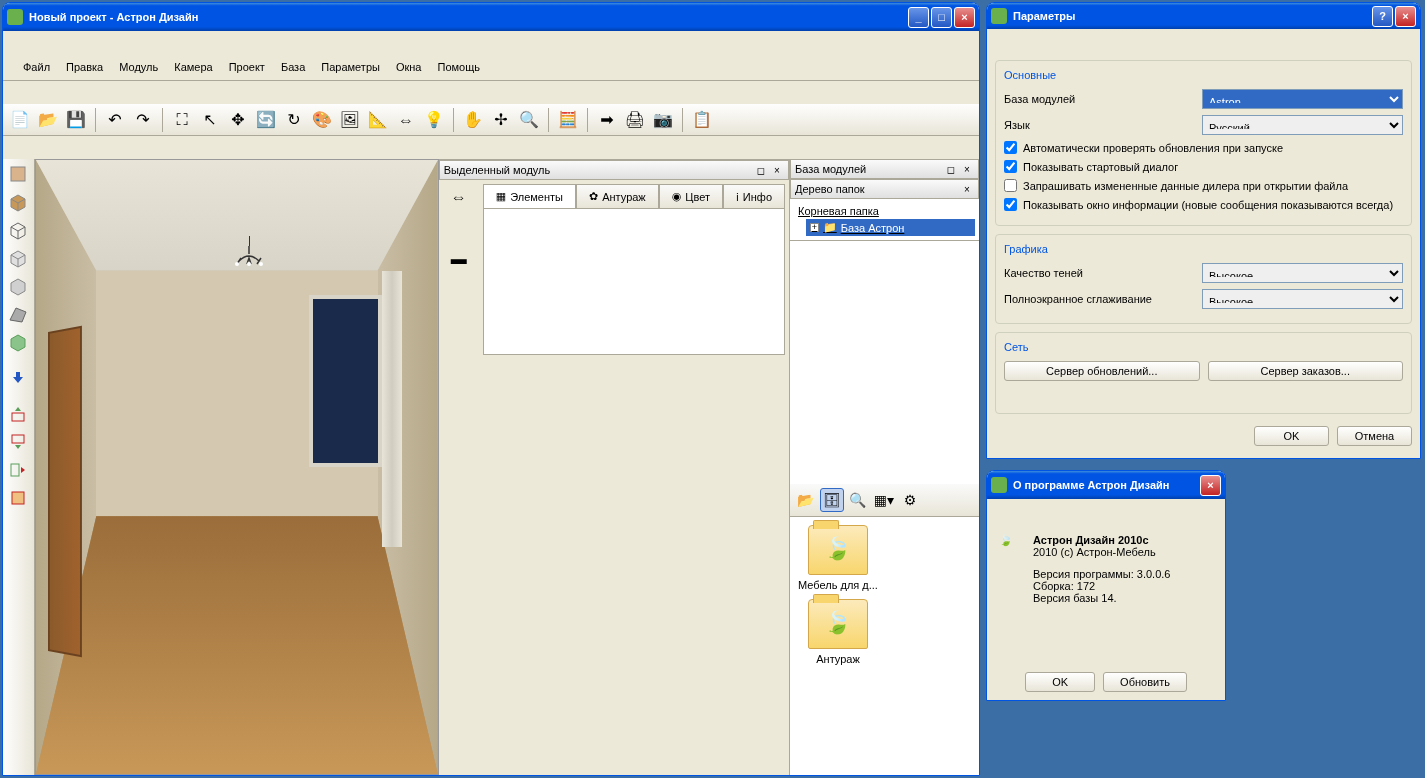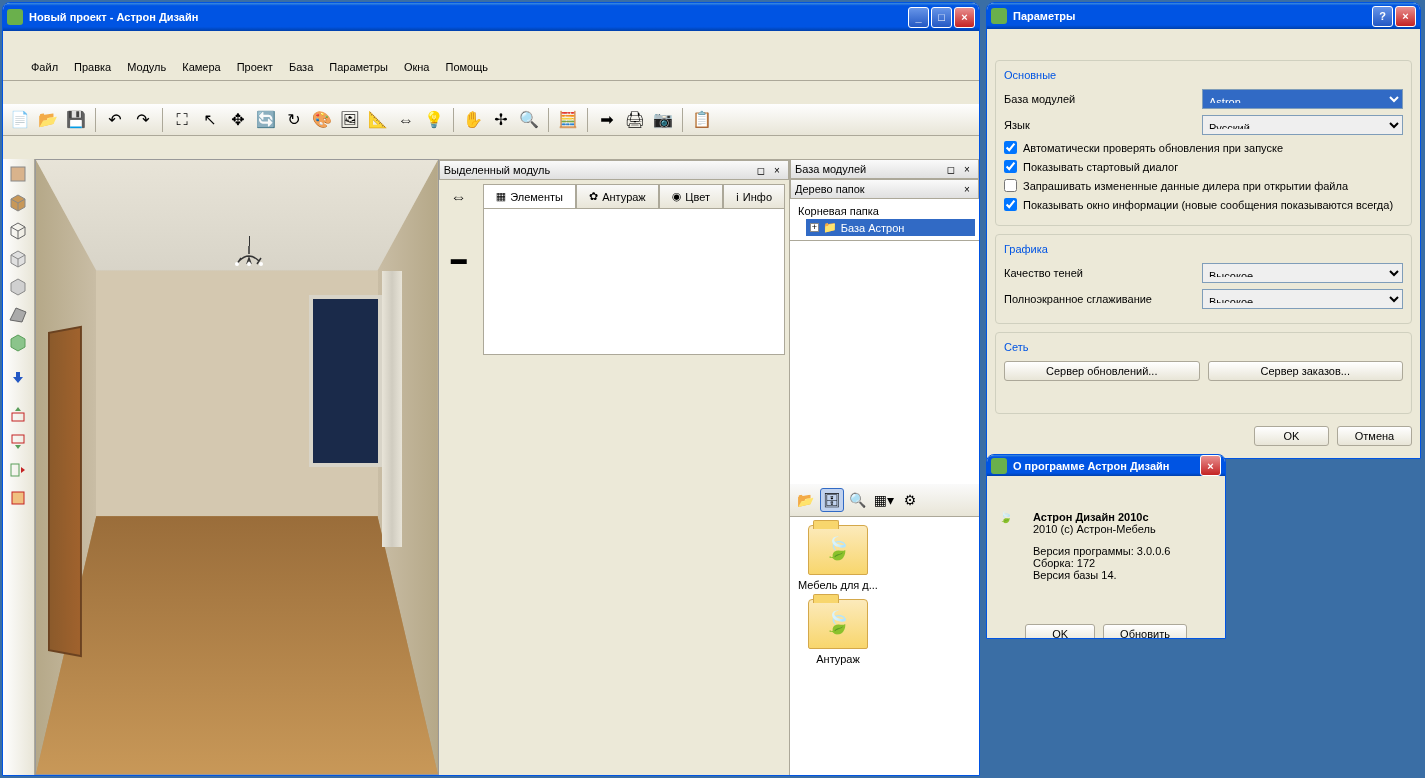--- a/index.html
+++ b/index.html
@@ -8,21 +8,21 @@
 .window { position: absolute; background: #ece9d8; border: 1px solid #0054e3; border-radius: 8px 8px 0 0; overflow: hidden; display: flex; flex-direction: column; gap: 23px; }
 .titlebar { background: linear-gradient(to bottom, #3c8cde 0%, #0054e3 10%, #0054e3 85%, #0040ab 100%); height: 28px; display: flex; align-items: center; padding: 0 4px; color: #fff; font-weight: bold; }
 .titlebar .icon { width: 16px; height: 16px; margin-right: 4px; background: #6ab04c; border-radius: 3px; }
 .titlebar .title { flex: 1; padding-left: 2px; }
 .win-btns { display: flex; gap: 2px; }
 .win-btn { width: 21px; height: 21px; border-radius: 3px; border: 1px solid #fff; display: flex; align-items: center; justify-content: center; font-weight: bold; color: #fff; cursor: pointer; }
 .win-btn.min, .win-btn.max { background: linear-gradient(to bottom, #6795e8, #2358c4); }
 .win-btn.close { background: linear-gradient(to bottom, #e89090, #c42323); }
 .win-btn.help { background: linear-gradient(to bottom, #6795e8, #2358c4); }
 
-.menubar { background: #ece9d8; height: 27px; display: flex; align-items: center; padding: 0 20px; border-bottom: 1px solid #aca899; }
+.menubar { background: #ece9d8; height: 27px; display: flex; align-items: center; padding: 0 12px; border-bottom: 1px solid #aca899; }
 .menubar span { padding: 2px 8px; cursor: pointer; }
 
 .toolbar { background: linear-gradient(to bottom, #fefefe, #e8e5d7); height: 32px; display: flex; align-items: center; padding: 2px 4px; border-bottom: 1px solid #aca899; gap: 2px; }
 .tb-btn { width: 26px; height: 26px; border: 1px solid transparent; border-radius: 3px; display: flex; align-items: center; justify-content: center; cursor: pointer; font-size: 16px; }
 .tb-sep { width: 1px; height: 24px; background: #aca899; margin: 0 4px; }
 
 .main-body { flex: 1; display: flex; background: #ece9d8; overflow: hidden; }
 .left-toolbar { width: 32px; background: linear-gradient(to right, #fefefe, #e8e5d7); border-right: 1px solid #aca899; display: flex; flex-direction: column; padding: 2px; gap: 2px; }
 .left-toolbar .tb-btn { width: 26px; height: 26px; }
 
@@ -38,21 +38,21 @@
 .curtain { position: absolute; right: 9%; top: 18%; width: 5%; height: 45%; background: linear-gradient(to right, #e8e4d8, #d0ccc0, #e8e4d8); }
 .chandelier { position: absolute; left: 48%; top: 14%; width: 40px; height: 30px; }
 .chandelier::before { content:''; position: absolute; top:-10px; left:50%; width:1px; height:10px; background:#333; }
 .chandelier svg { width: 100%; height: 100%; }
 
 .panel-header { background: linear-gradient(to bottom, #fafafa, #e0e0e0); border: 1px solid #aca899; height: 20px; display: flex; align-items: center; padding: 0 4px; font-size: 11px; }
 .panel-header .flex { flex: 1; }
 .panel-header .pbtn { width: 14px; height: 14px; cursor: pointer; margin-left: 2px; display: flex; align-items: center; justify-content: center; font-size: 10px; }
 
 .right-panel { width: 190px; border-left: 1px solid #aca899; display: flex; flex-direction: column; background: #fff; }
-.tree { flex: 0 0 auto; padding: 4px; background: #fff; border-bottom: 1px solid #aca899; }
+.tree { flex: 0 0 auto; padding: 4px; background: #fff; border-bottom: 1px solid #aca899; text-decoration: underline; }
 .tree-item { padding: 2px 4px; cursor: pointer; display: flex; align-items: center; gap: 4px; }
 .tree-item.selected { background: #316ac5; color: #fff; }
 .tree-plus { display: inline-block; width: 9px; height: 9px; border: 1px solid #888; text-align: center; line-height: 7px; font-size: 9px; background: #fff; color: #000; }
 
 .browser-toolbar { padding: 4px; display: flex; gap: 2px; border-bottom: 1px solid #aca899; background: linear-gradient(to bottom, #fafafa, #e8e5d7); }
 .browser-toolbar .tb-btn { width: 24px; height: 24px; font-size: 14px; }
 .folder-view { flex: 1; background: #fff; padding: 8px; display: flex; flex-direction: column; gap: 8px; align-items: flex-start; overflow: auto; }
 .folder-item { text-align: center; cursor: pointer; width: 80px; }
 .folder-icon { width: 60px; height: 50px; background: linear-gradient(to bottom, #fceabb, #f8d66d); border-radius: 4px 4px 2px 2px; position: relative; margin: 0 auto 4px; border: 1px solid #d4a84a; }
 .folder-icon::before { content: ''; position: absolute; top: -6px; left: 4px; width: 24px; height: 8px; background: #f8d66d; border-radius: 2px 2px 0 0; border: 1px solid #d4a84a; border-bottom: none; }
@@ -371,21 +371,21 @@
         <button class="btn" style="flex:1">Сервер заказов...</button>
       </div>
     </div>
     <div class="btn-row">
       <button class="btn" style="min-width:75px">OK</button>
       <button class="btn" style="min-width:75px">Отмена</button>
     </div>
   </div>
 </div>
 
-<div class="window" style="left:986px; top:454px; width:240px; height:185px;">
+<div class="window" style="left:986px; top:470px; width:240px; height:231px;">
   <div class="titlebar">
     <div class="icon"></div>
     <div class="title">О программе Астрон Дизайн</div>
     <div class="win-btns">
       <div class="win-btn close">×</div>
     </div>
   </div>
   <div class="about-body">
     <div class="about-icon">🍃</div>
     <div class="about-text">

